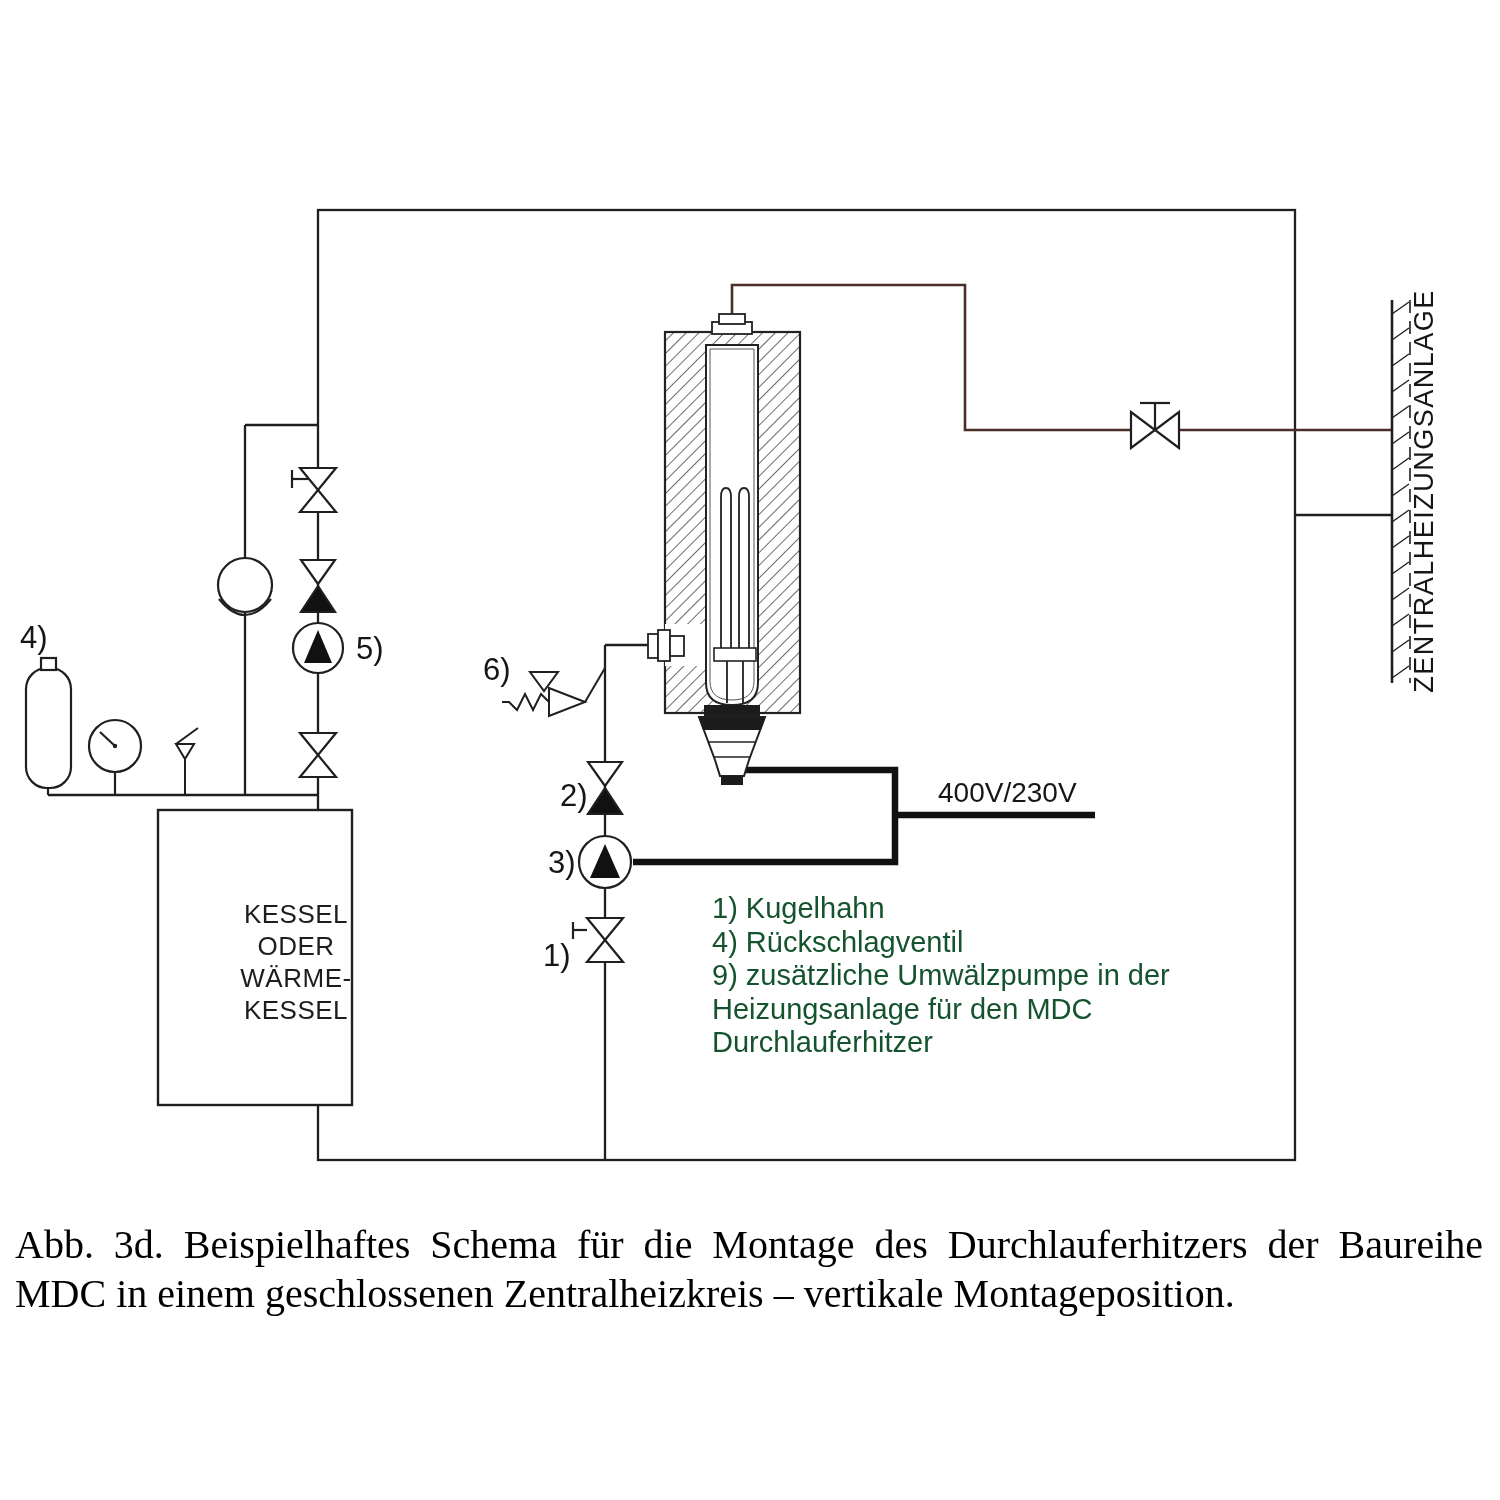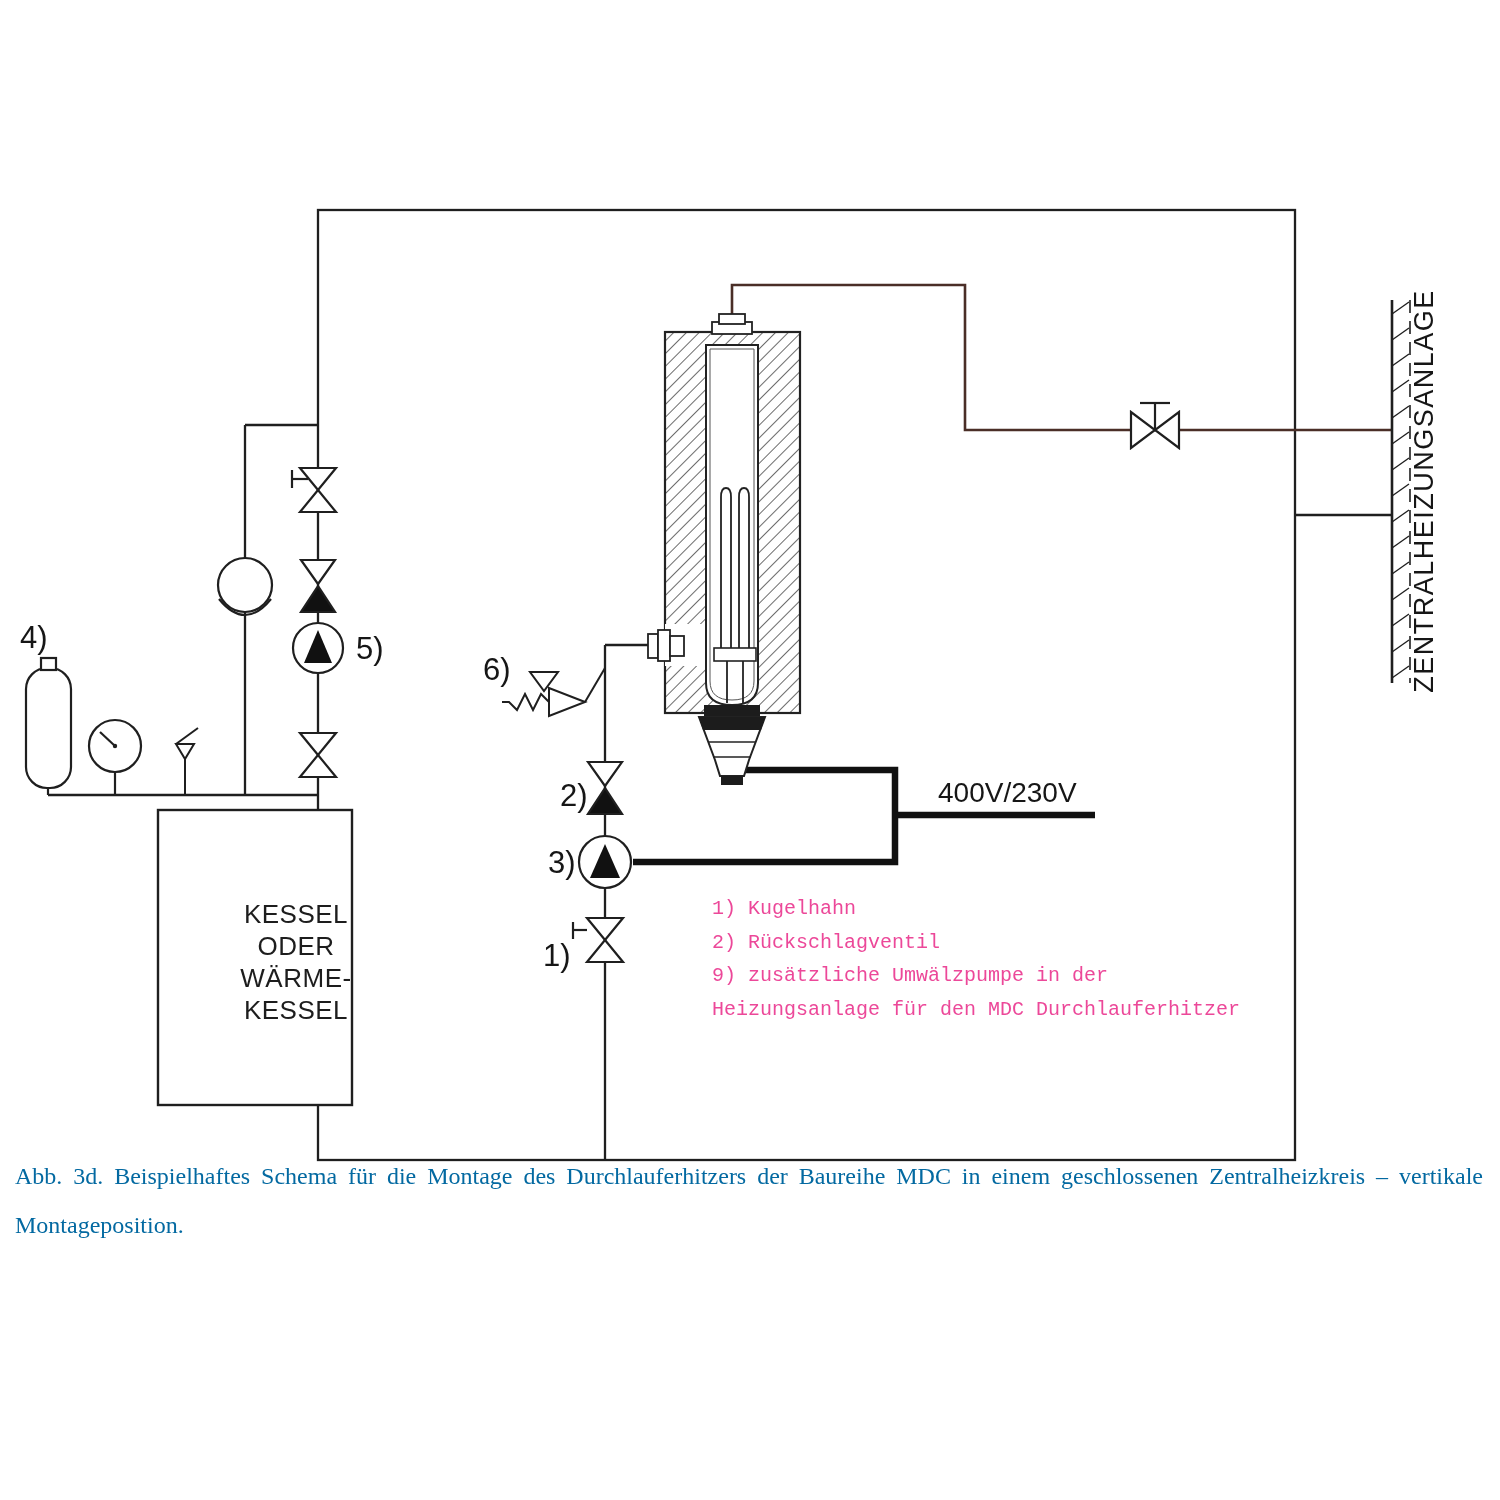--- a/index.html
+++ b/index.html
@@ -3,25 +3,25 @@
 <meta charset="utf-8">
 <style>
   html,body{margin:0;padding:0;background:#ffffff;}
   #stage{position:relative;width:1500px;height:1500px;background:#ffffff;overflow:hidden;
          font-family:"Liberation Sans",sans-serif;color:#161616;}
   #schematic{position:absolute;left:0;top:0;}
   svg text{font-family:"Liberation Sans",sans-serif;fill:#161616;}
   .overlay{position:absolute;}
   #boiler-label{left:158px;top:898px;width:194px;text-align:center;
                 font-size:26px;line-height:32px;letter-spacing:0.5px;color:#1d1d1d;margin-left:41px;}
-  #legend{left:712px;top:892px;width:565px;font-size:20px;line-height:33.5px;color:#ec4899;font-family:Liberation Mono, monospace;}
+  #legend{left:712px;top:892px;width:565px;font-size:29px;line-height:33.5px;color:#14532d;}
   #legend .legend-item{margin:0;}
-  #caption{left:15px;top:1152px;width:1468px;
-           font-family:"Liberation Serif",serif;font-size:24px;line-height:49px;
-           color:#0369a1;text-align:justify;text-align-last:left;}
+  #caption{left:15px;top:1220px;width:1468px;
+           font-family:"Liberation Serif",serif;font-size:40px;line-height:49px;
+           color:#000000;text-align:justify;text-align-last:left;}
 </style>
 </head>
 <body>
 
 <div id="stage">
 
   <svg id="schematic" width="1500" height="1500" viewBox="0 0 1500 1500">
     <defs>
       <pattern id="hatch" patternUnits="userSpaceOnUse" width="9" height="9" patternTransform="rotate(45)">
         <rect width="9" height="9" fill="#ffffff"></rect>
@@ -188,19 +188,19 @@
 
   <div id="boiler-label" class="overlay">
     <span style="display:block">KESSEL</span>
     <span style="display:block">ODER</span>
     <span style="display:block">WÄRME-</span>
     <span style="display:block">KESSEL</span>
   </div>
 
   <div id="legend" class="overlay">
     <div class="legend-item">1) Kugelhahn</div>
-    <div class="legend-item">2) Rückschlagventil</div>
+    <div class="legend-item">4) Rückschlagventil</div>
     <div class="legend-item">9) zusätzliche Umwälzpumpe in der Heizungsanlage für den MDC Durchlauferhitzer</div>
   </div>
 
   <div id="caption" class="overlay">Abb. 3d. Beispielhaftes Schema für die Montage des Durchlauferhitzers der Baureihe MDC in einem geschlossenen Zentralheizkreis – vertikale Montageposition.</div>
 
 </div>
 
 </body></html>

